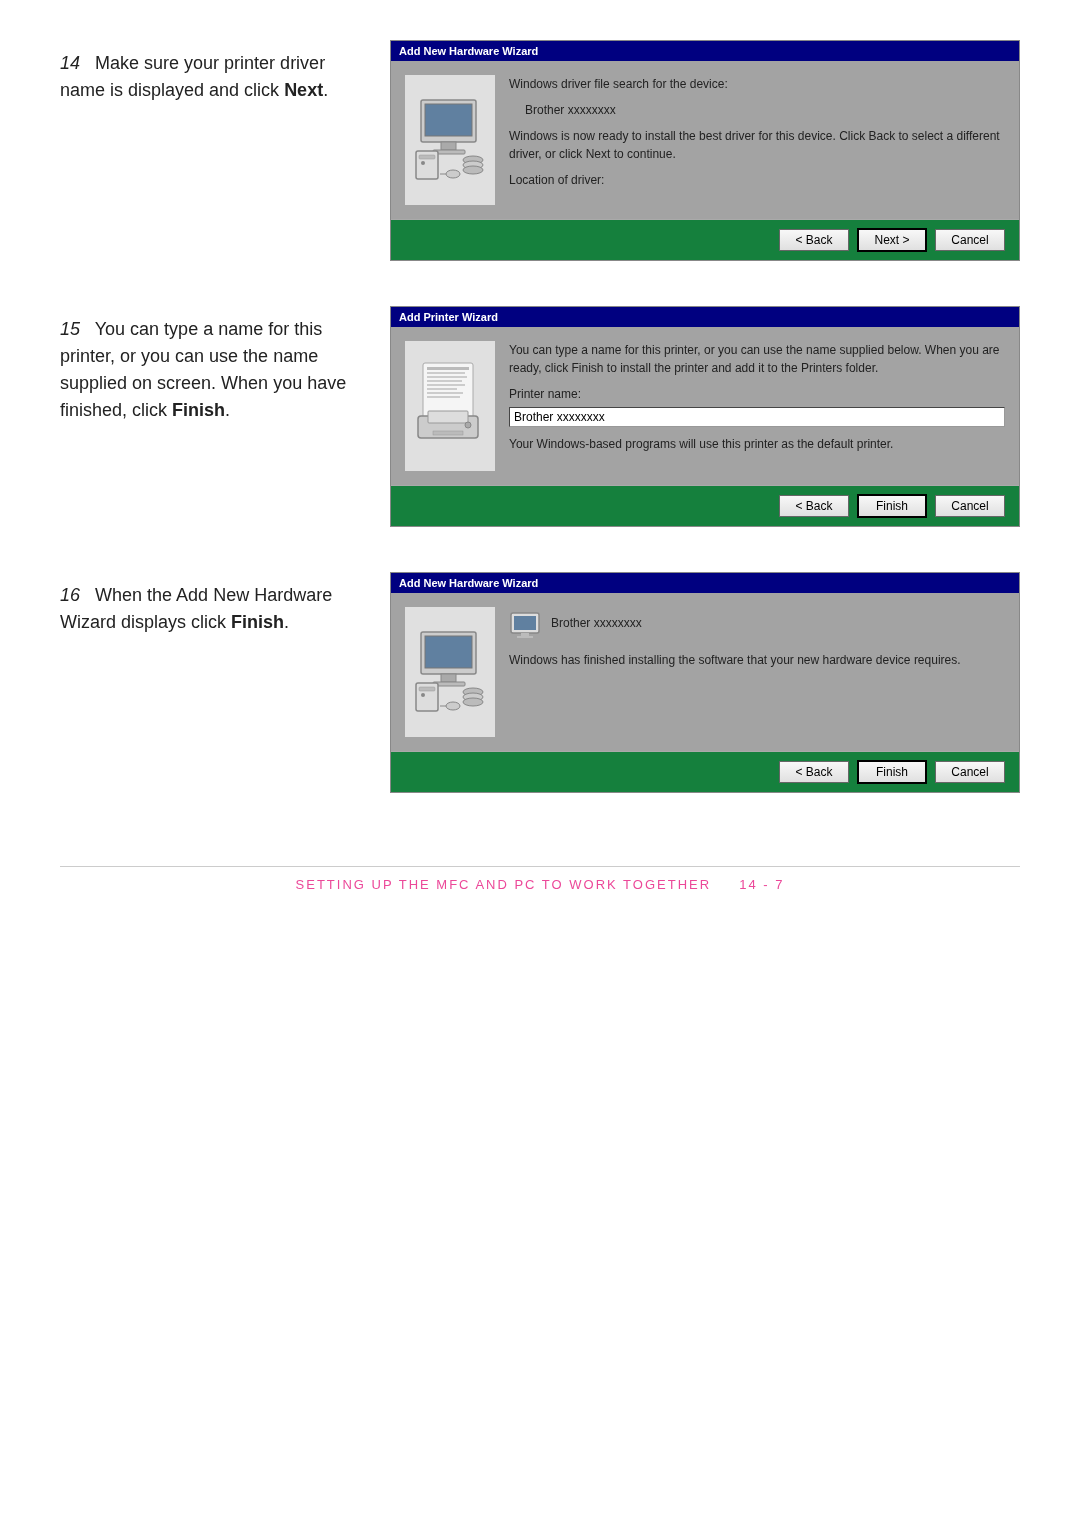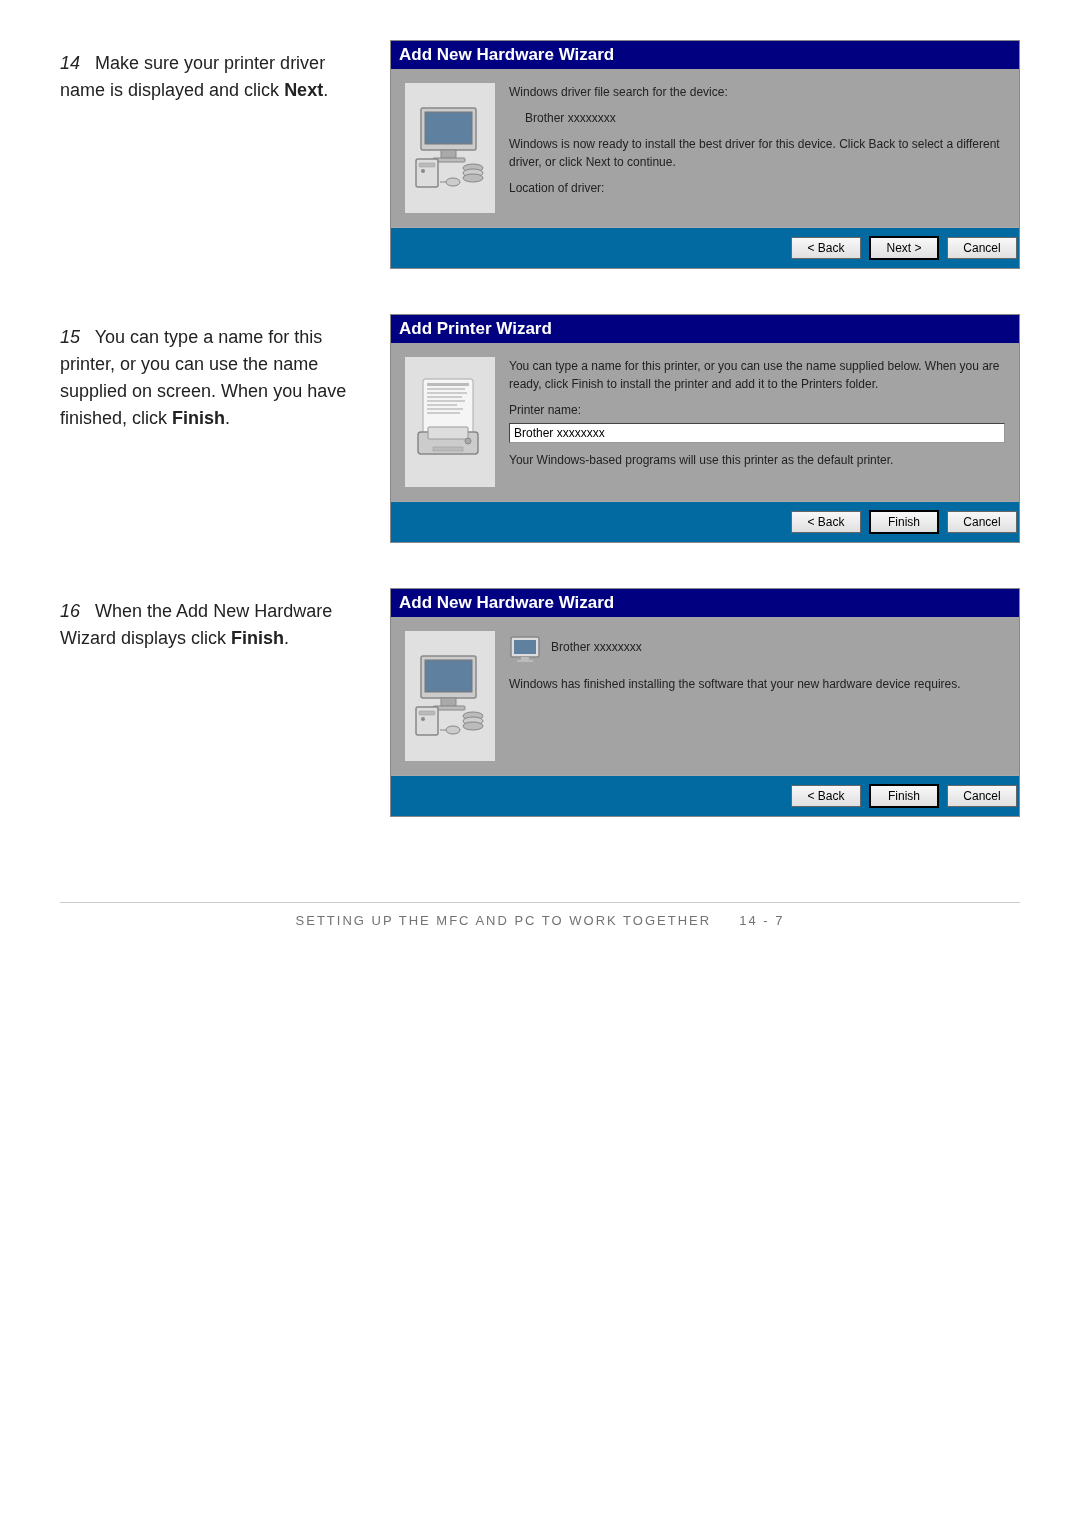--- a/index.html
+++ b/index.html
@@ -37,21 +37,21 @@
     .bold { font-weight: bold; }
     .wizard-dialog {
       border: 1px solid #888;
       background: #f0f0f0;
       flex: 1;
       min-width: 480px;
     }
     .wizard-titlebar {
       background: #000080;
       color: white;
-      font-size: 17px;
+      font-size: 11px;
       font-weight: bold;
       padding: 4px 8px;
     }
     .wizard-body {
       display: flex;
       flex-direction: row;
       padding: 14px;
       gap: 14px;
       background: #a3a3a3;
     }
@@ -82,24 +82,24 @@
       font-size: 12px;
       border: 1px inset #999;
       background: white;
       margin-bottom: 8px;
     }
     .wizard-footer {
       display: flex;
       flex-direction: row;
       justify-content: flex-end;
       align-items: center;
-      padding: 8px 2px;
+      padding: 8px 14px;
       border-top: 1px solid #aaa;
       gap: 8px;
-      background: #0369a1;
+      background: #15803d;
     }
     .win-btn {
       min-width: 70px;
       padding: 3px 10px;
       font-size: 12px;
       border: 1px solid #666;
       background: linear-gradient(to bottom, #f8f8f8, #e0e0e0);
       cursor: pointer;
     }
     .win-btn.default-btn {
@@ -113,22 +113,22 @@
       margin-top: 4px;
     }
     .brother-name-box {
       font-size: 12px;
       margin: 4px 0 8px 16px;
     }
     .footer-page {
       text-align: center;
       font-size: 13px;
       letter-spacing: 2px;
-      color: #737373;
-      margin-top: 40px;
+      color: #ec4899;
+      margin-top: 28px;
       padding-top: 10px;
       border-top: 1px solid #ccc;
     }
   </style>
 </head>
 <body>
 
 <div class="page-content">
 
   <div class="section">

